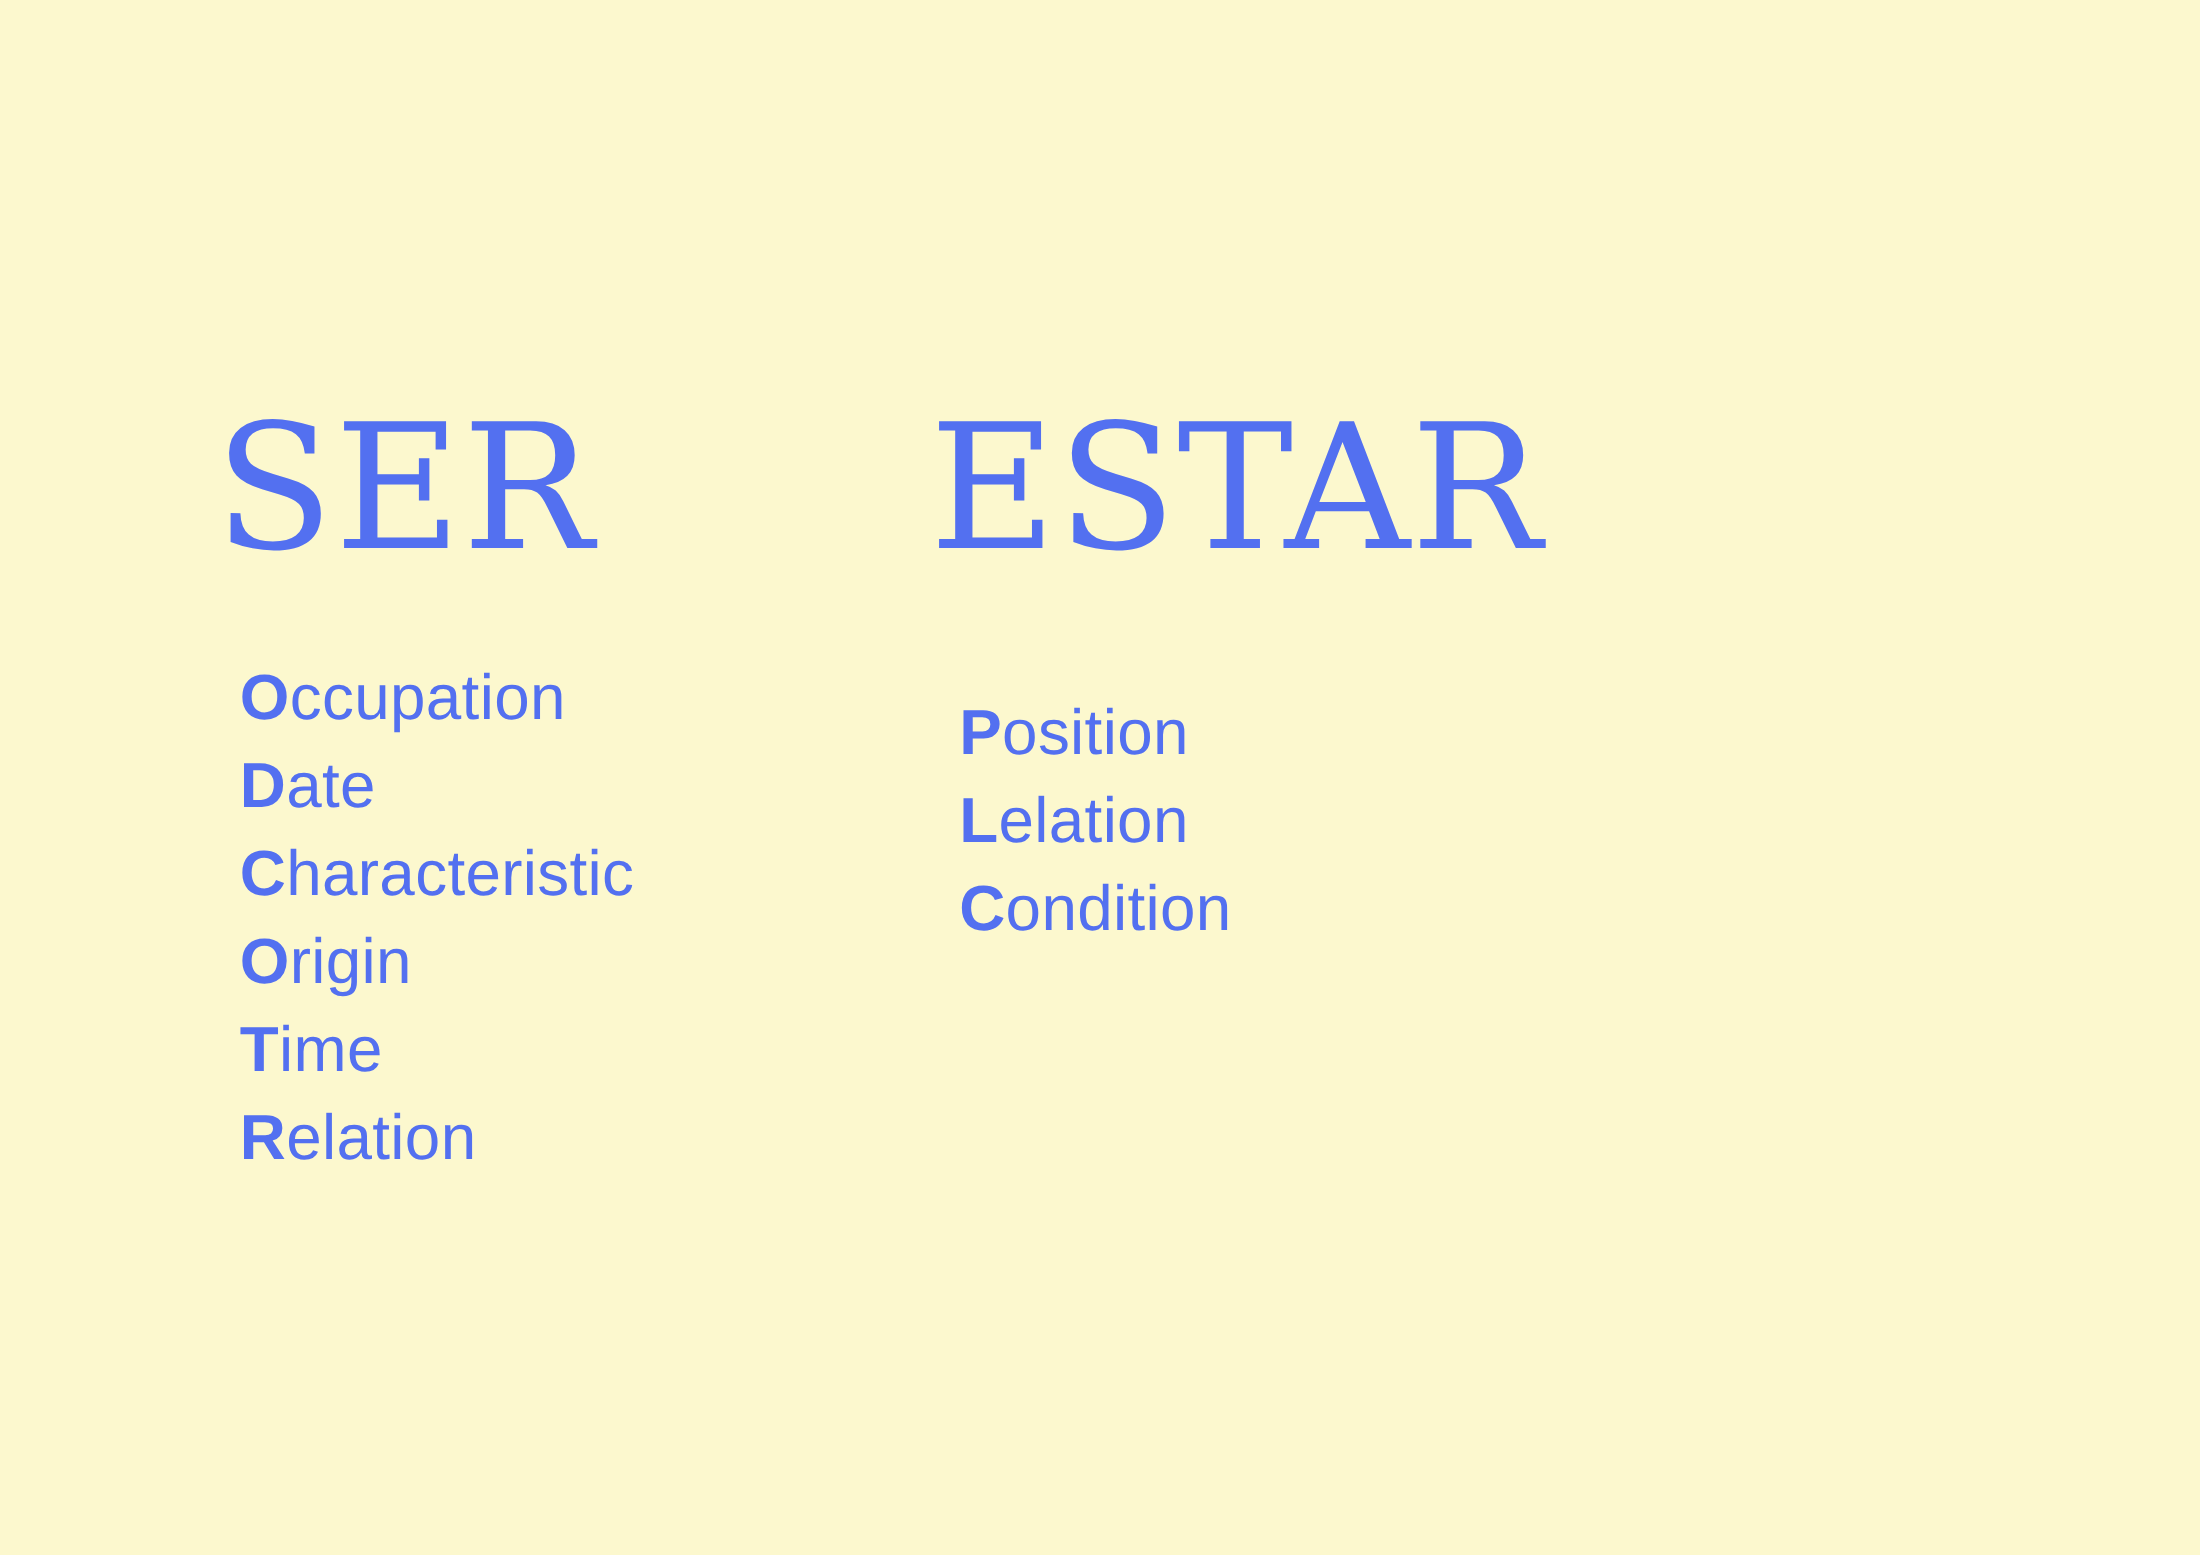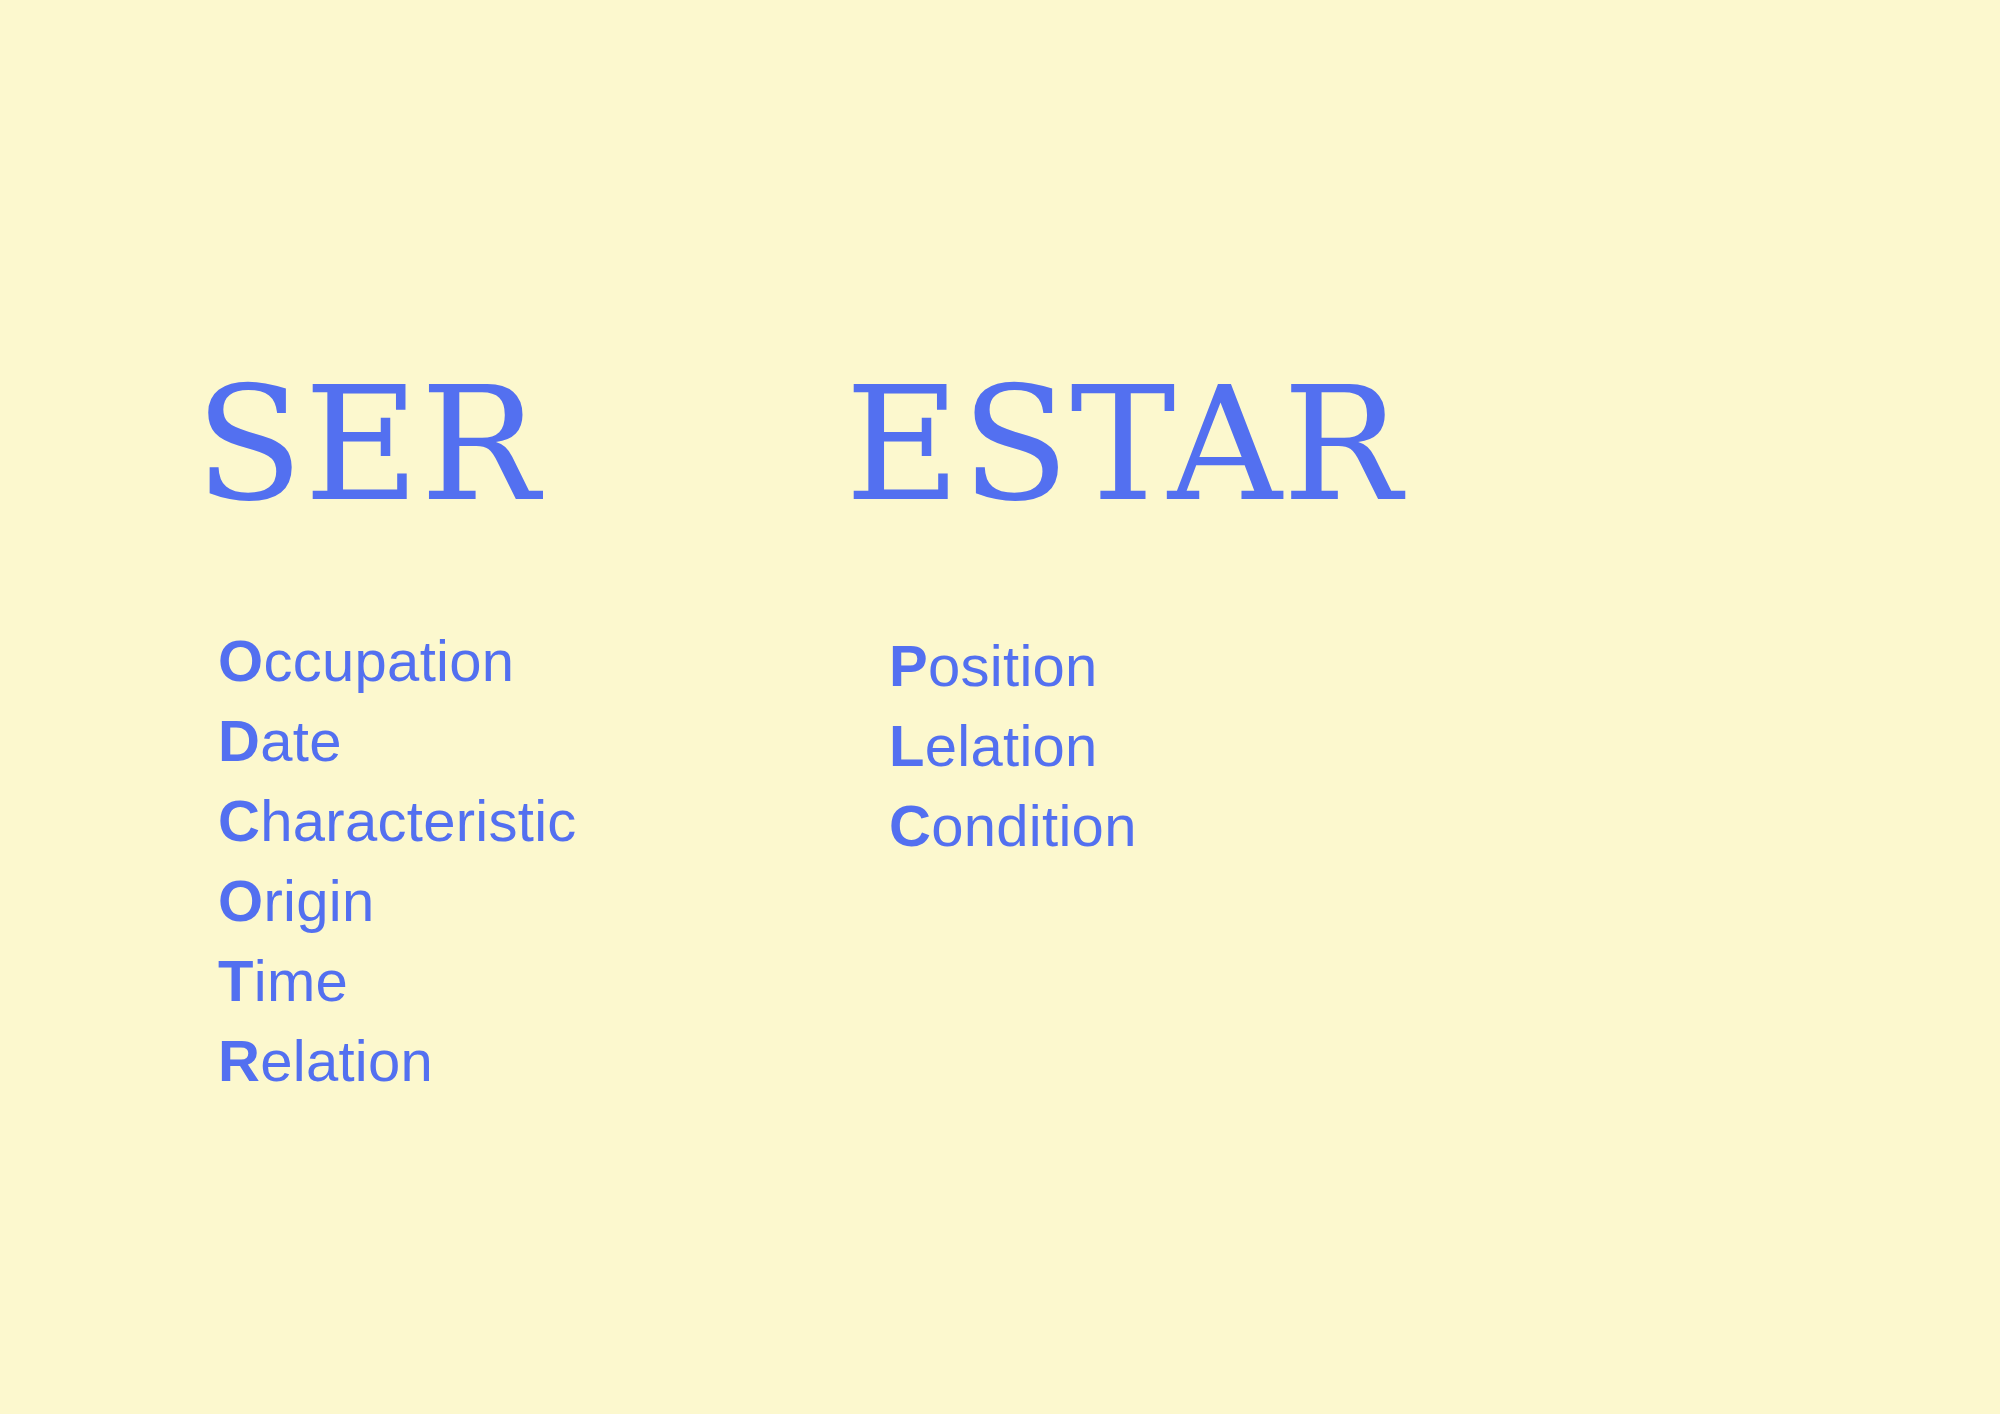--- a/index.html
+++ b/index.html
@@ -32,21 +32,21 @@
     flex-direction: row;
     align-items: flex-start;
   }
 
   .column {
     display: flex;
     flex-direction: column;
     align-items: flex-start;
   }
 
-  .column-ser   { margin-left: 190px; margin-top: 365px; width: 640px; gap: 26px; }
+  .column-ser   { margin-left: 190px; margin-top: 365px; width: 640px; }
   .column-estar { margin-left: 15px;  margin-top: 365px; width: 700px; gap: 31px; }
 
   
   .heading {
     font-family: "DejaVu Serif", "Liberation Serif", serif;
     font-weight: 400;
     font-size: 158px;
     line-height: 1.0;
     letter-spacing: 0.005em;
     margin: 0 0 0 0;
@@ -57,21 +57,21 @@
   .heading-estar { margin-left: 0px;  }
 
   
   .term-list {
     list-style: none;
     margin: 0;
     padding: 0;
     margin-top: 72px;
   }
   .term-list-ser   { margin-left: 28px; }
-  .term-list-estar { margin-left: 44px; }
+  .term-list-estar { margin-left: 27px; }
 
   .term-item {
     font-size: 58px;
     line-height: 80px;
     white-space: nowrap;
     letter-spacing: 0.005em;
     -webkit-font-smoothing: antialiased;
   }
 
   .term-initial {

